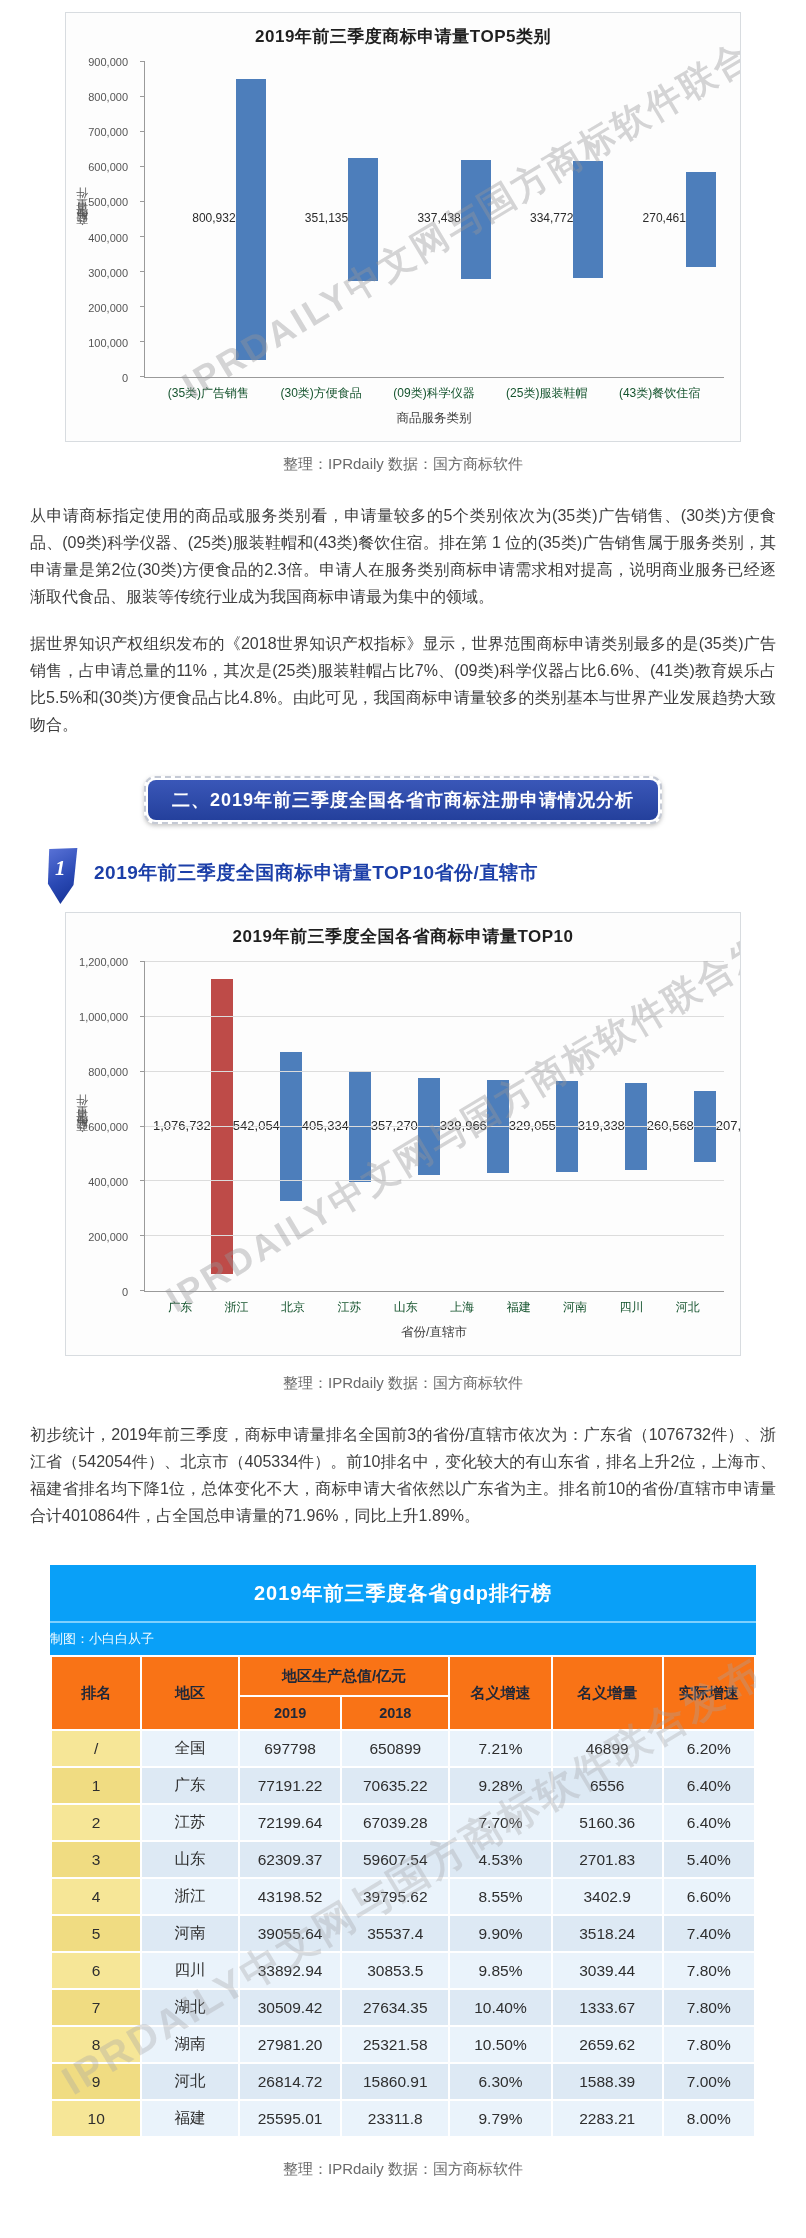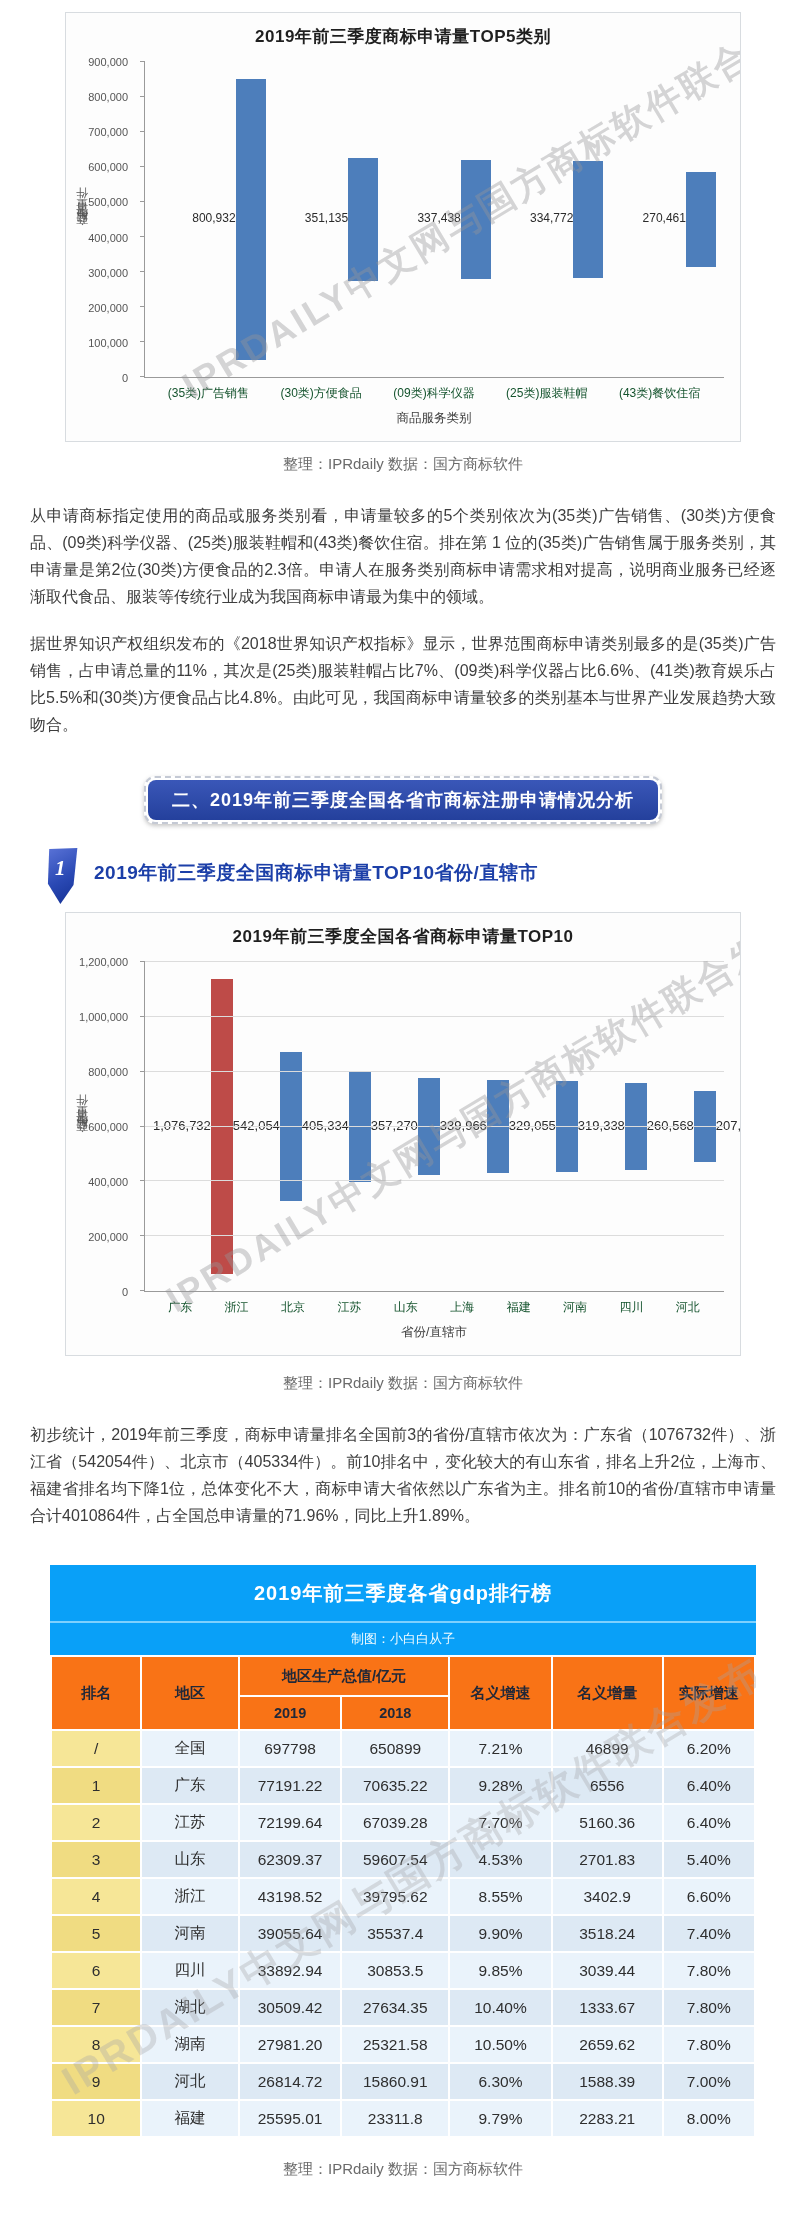--- a/index.html
+++ b/index.html
@@ -42,21 +42,21 @@
   .section-head{ display:flex; align-items:flex-start; margin:24px 0 0 46px; }
   .pennant{ position:relative; width:32px; height:56px; flex:0 0 32px;
     background:linear-gradient(150deg,#5b74d8 0%,#2a49b4 55%,#132f92 100%);
     clip-path:polygon(10% 2%, 98% 0%, 86% 66%, 45% 100%, 6% 64%); }
   .pennant-num{ position:absolute; top:8px; left:9px; color:#fff; font-size:21px; font-weight:bold; font-style:italic;
     font-family:"Liberation Serif","DejaVu Serif",serif; }
   .section-title{ font-size:19px; font-weight:bold; color:#1c3fa8; padding-top:12px; margin-left:16px; letter-spacing:0.5px; }
   
   .gdp{ width:706px; margin:36px auto 0; position:relative; overflow:hidden; }
   .gdp-title{ background:#09a0f8; color:#fff; text-align:center; font-size:20px; font-weight:bold; height:56px; line-height:56px; letter-spacing:1px; }
-  .gdp-credit{ background:#09a0f8; border-top:2px solid #7ed0fd; color:#f2fbff; text-align:center; font-size:13px; height:34px; line-height:32px; }
+  .gdp-credit{ background:#09a0f8; border-top:2px solid #7ed0fd; color:#f2fbff; text-align:left; font-size:13px; height:34px; line-height:32px; }
   table.gdp-table{ width:100%; border-collapse:collapse; table-layout:fixed; }
   .gdp-table th{ background:#f97316; font-size:15px; color:#222838; font-weight:bold; border:2px solid #fff; text-align:center; }
   .gdp-table .th-top{ height:40px; }
   .gdp-table .th-sub{ height:34px; font-size:14.5px; }
   .gdp-table td{ border:2px solid #fff; text-align:center; font-size:15.5px; color:#2e2e2e; height:37px; }
   tr.r-even td{ background:#eaf3fb; }
   tr.r-odd  td{ background:#dde9f4; }
   tr.r-even td.rank{ background:#f6e697; }
   tr.r-odd  td.rank{ background:#f0dc82; }
   

